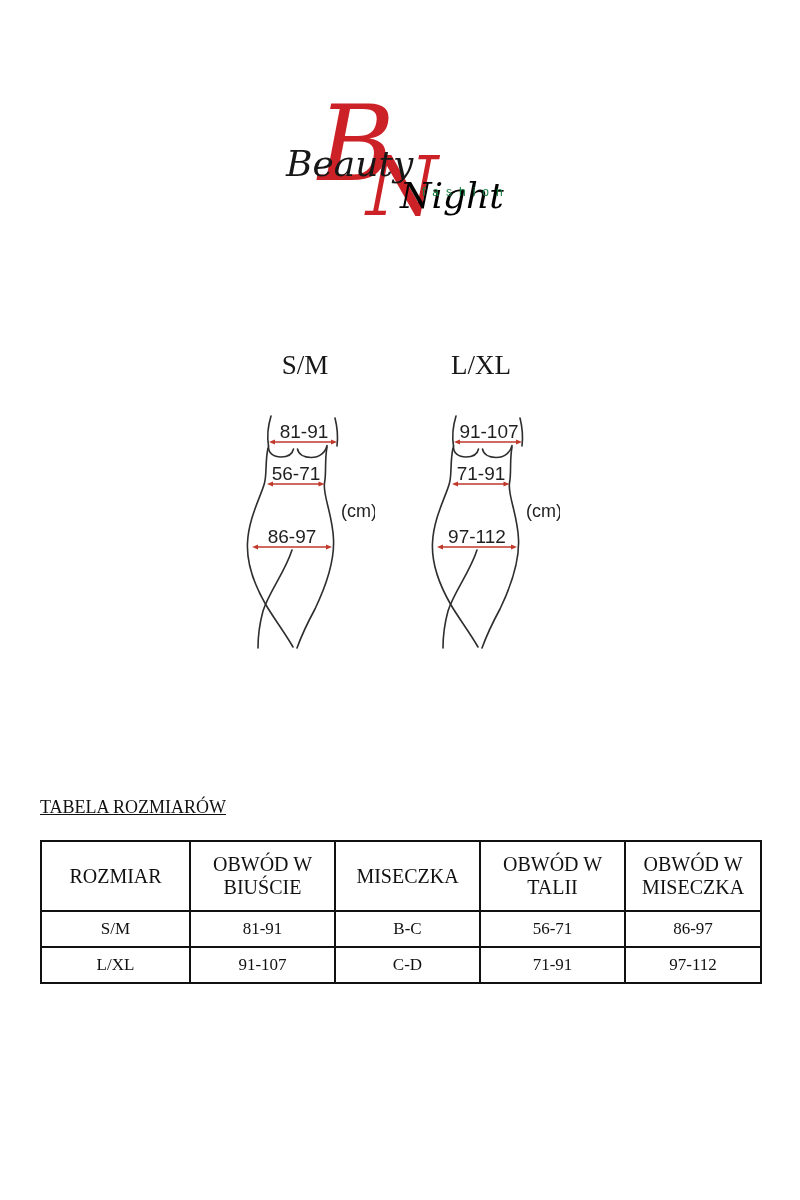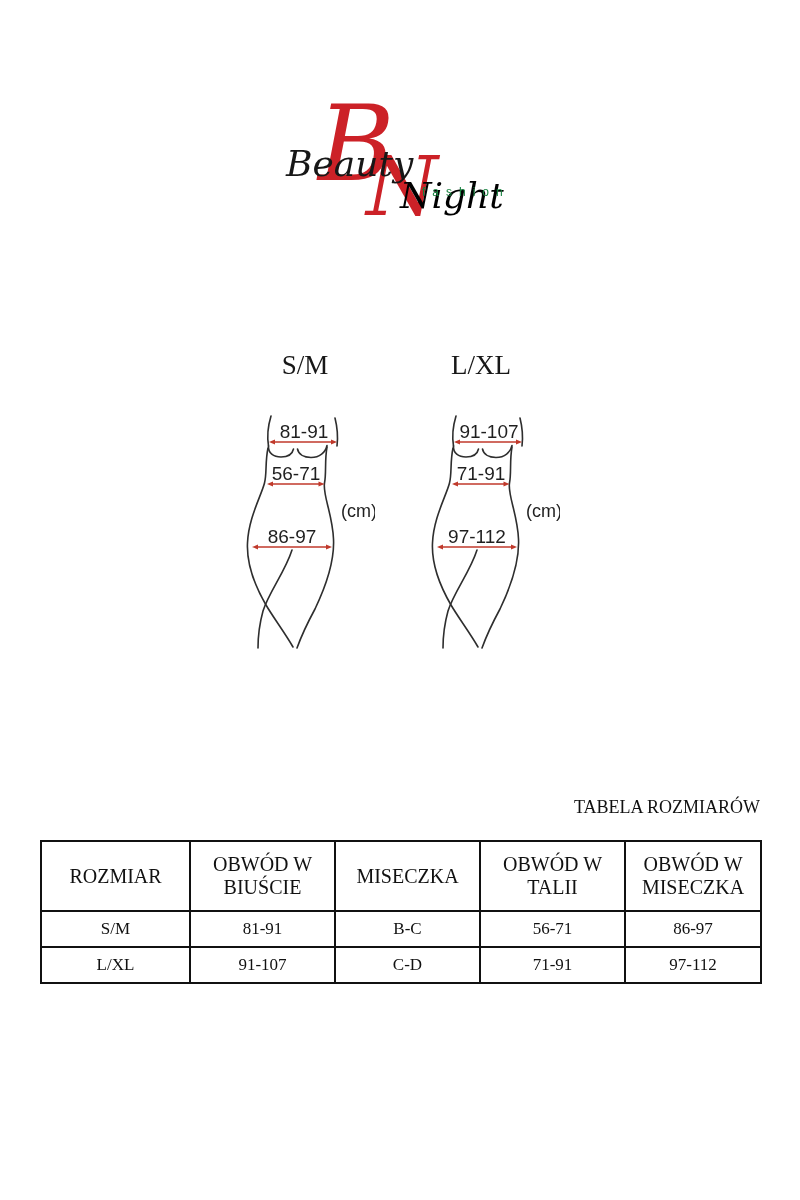--- a/index.html
+++ b/index.html
@@ -61,23 +61,24 @@
     font-family:"Liberation Sans", sans-serif;
     font-size:19px;fill:#1f1f1f;text-anchor:middle;
   }
   .unit{
     font-family:"Liberation Sans", sans-serif;
     font-size:18px;fill:#1f1f1f;text-anchor:start;
   }
   
   .table-title{
     position:absolute;left:40px;top:797px;width:720px;
-    text-align:right;
+    text-align:left;
     font:18px/1.2 "Liberation Serif", serif;
     color:#111;
+    text-decoration:underline;
   }
   table.sizes{
     position:absolute;left:40px;top:840px;
     width:720px;
     border-collapse:collapse;
     table-layout:fixed;
     font-family:Liberation Serif, serif;
   }
   table.sizes th, table.sizes td{
     border:2px solid #111;

